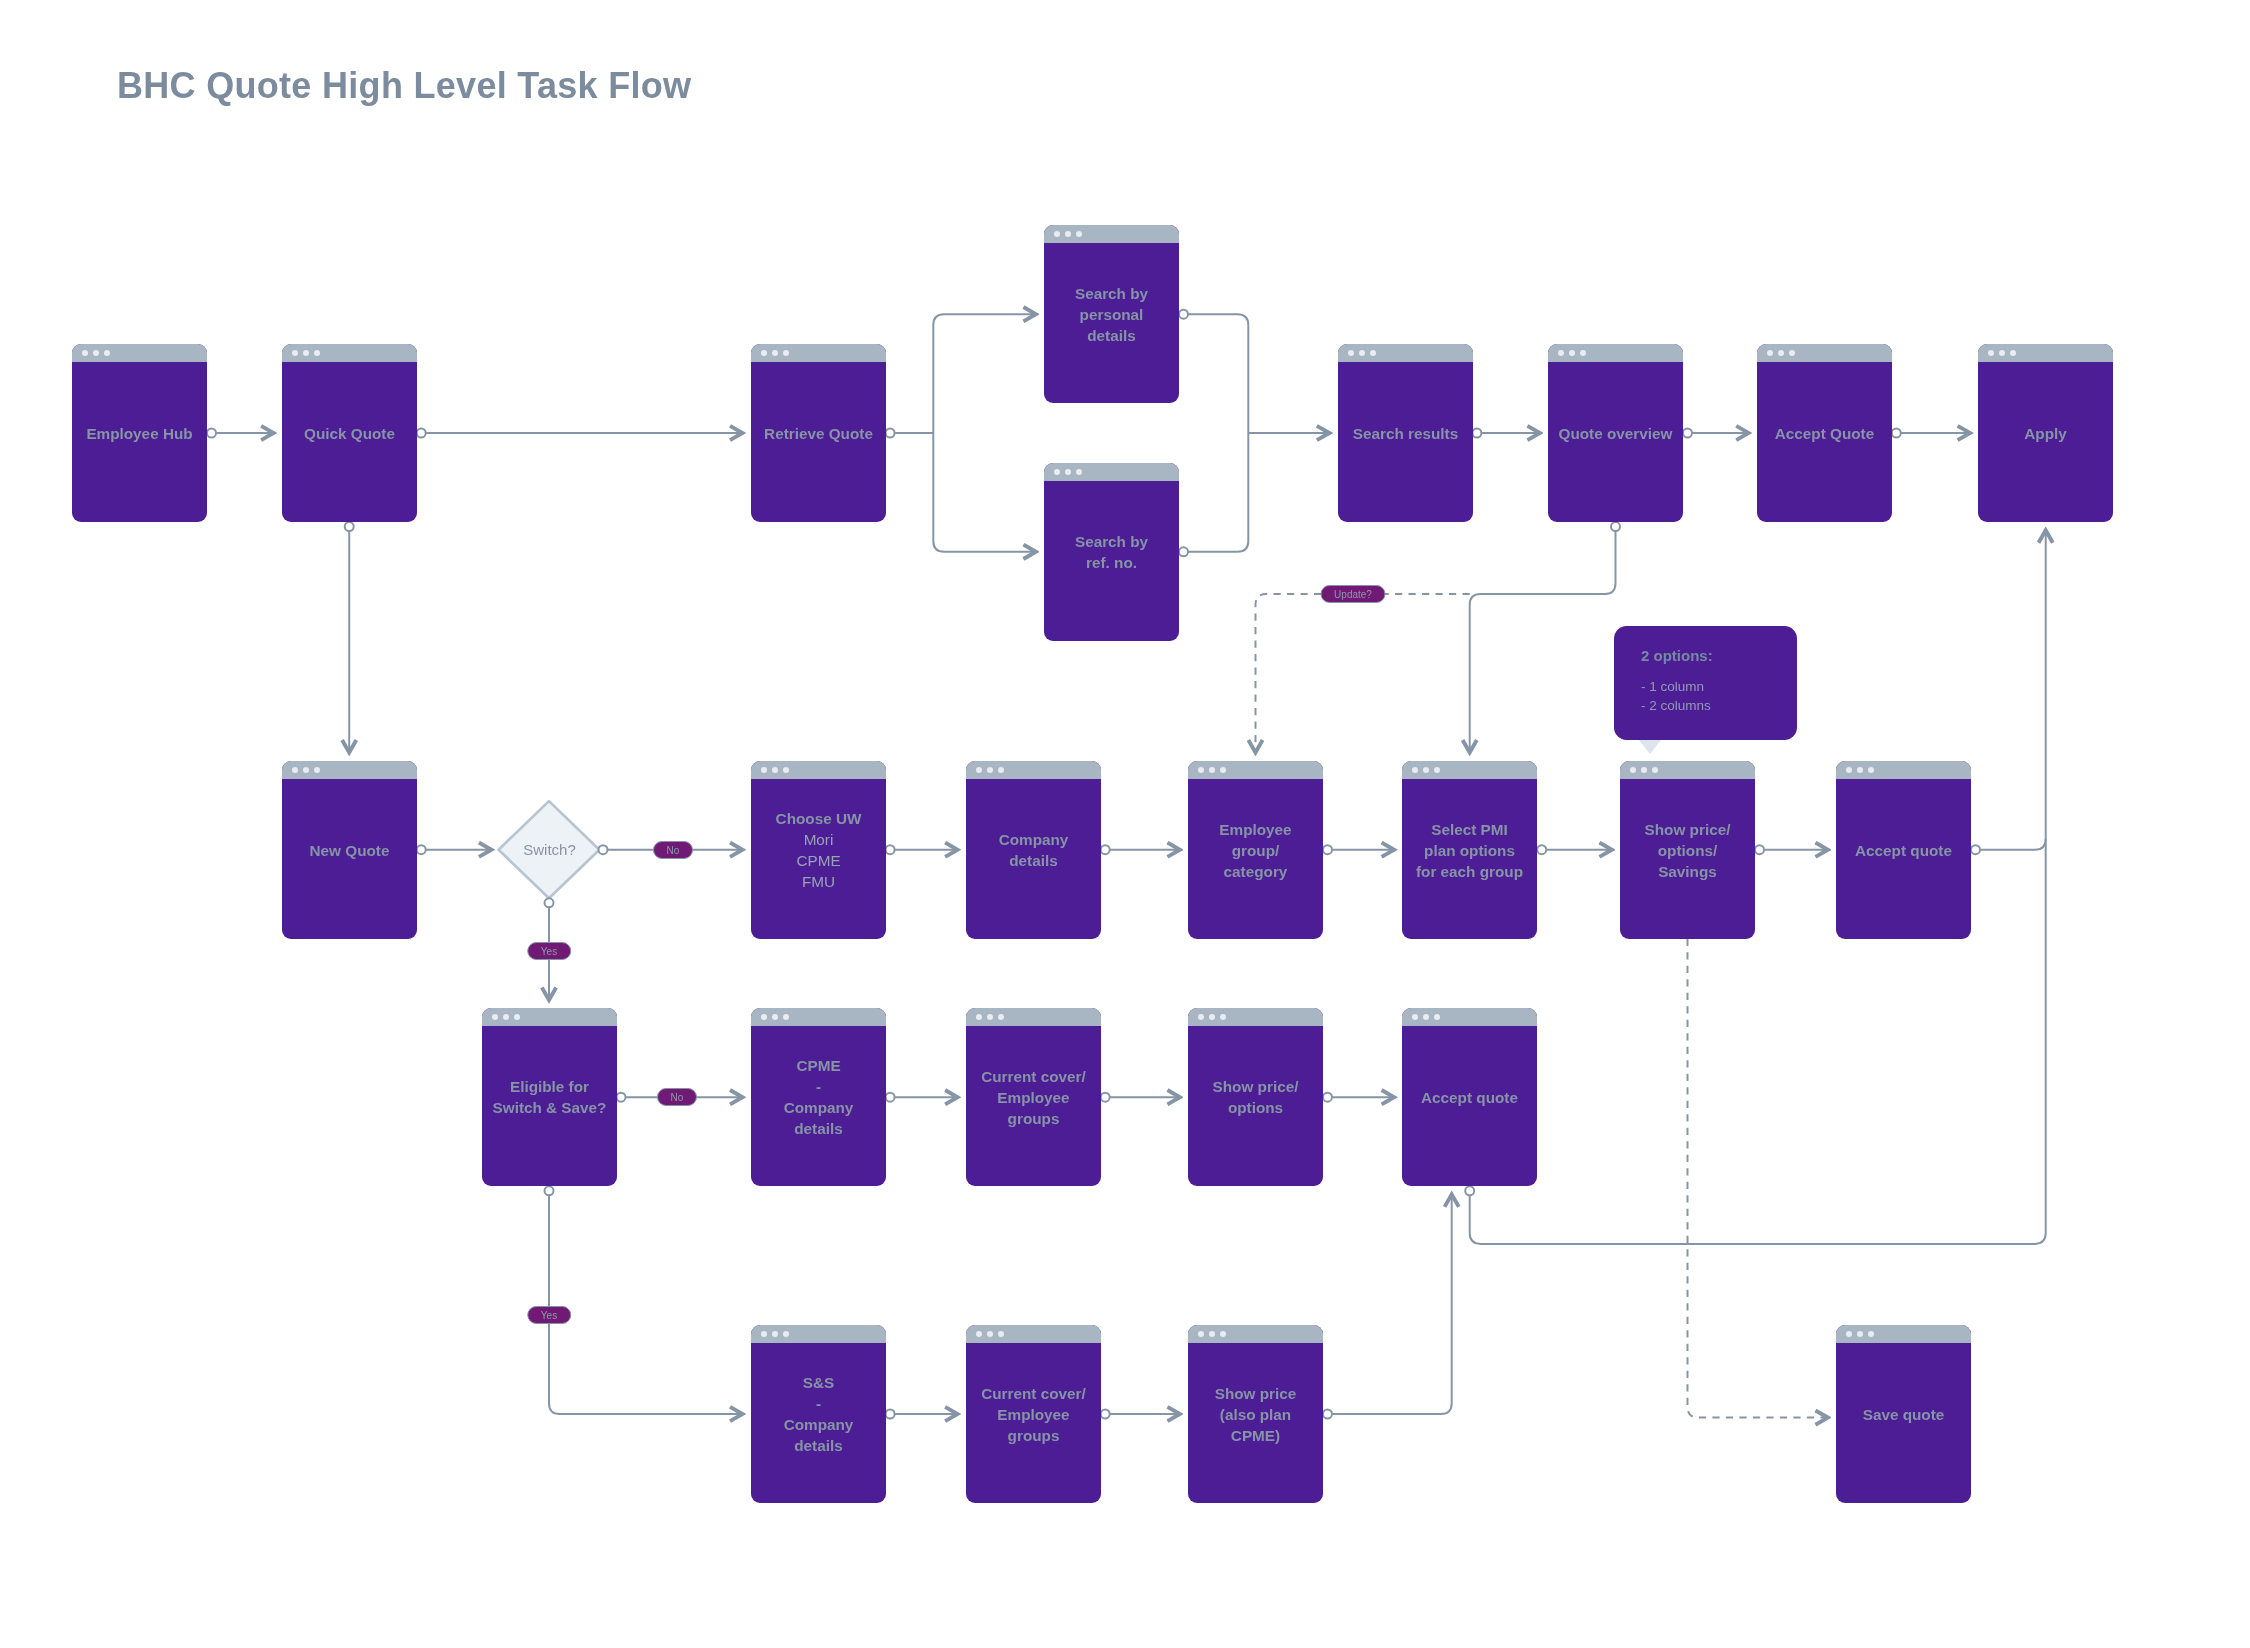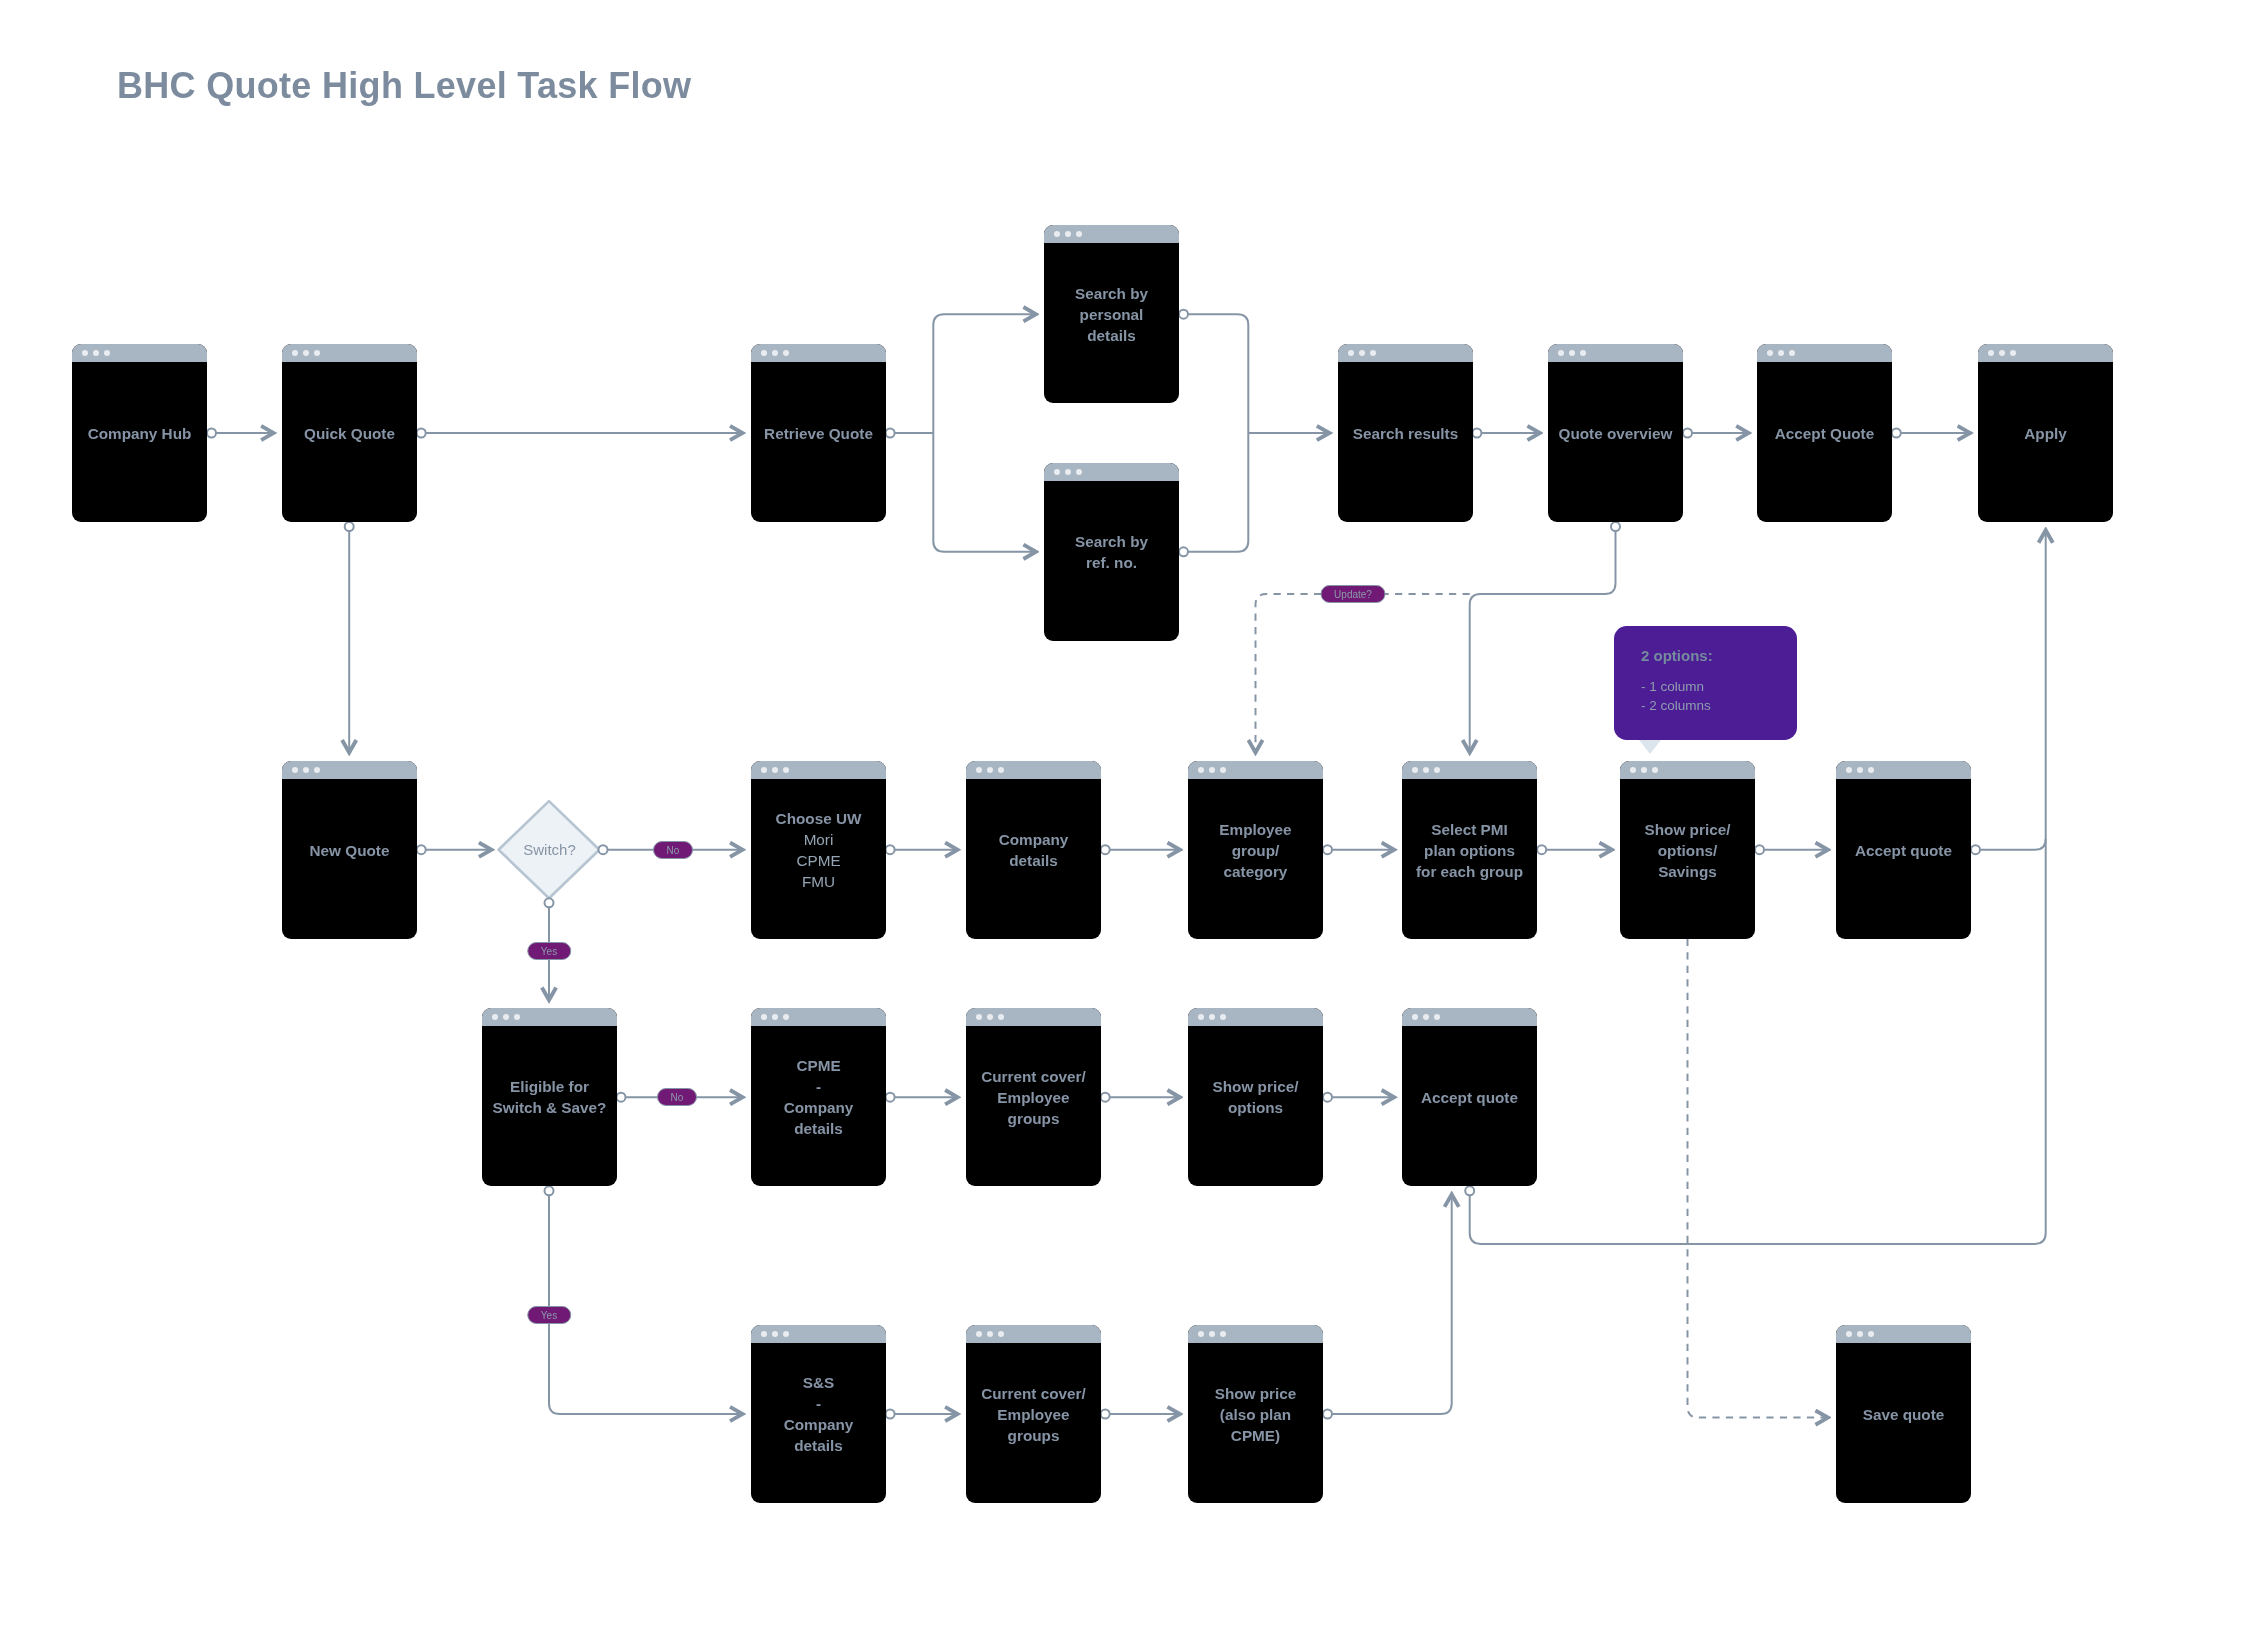--- a/index.html
+++ b/index.html
@@ -5,21 +5,21 @@
   html,body{margin:0;padding:0;background:#ffffff;}
   body{width:2250px;height:1649px;position:relative;overflow:hidden;
        font-family:"Liberation Sans",sans-serif;}
   .canvas{position:absolute;inset:0;}
   .title{position:absolute;left:117px;top:65px;margin:0;font-size:36px;font-weight:bold;
          color:#7c8c9e;letter-spacing:0.3px;}
   svg.edges{position:absolute;left:0;top:0;}
   svg.edges path{fill:none;stroke:#8695a6;stroke-width:2.2;}
   svg.edges path.dashed{stroke-dasharray:8 7;}
   svg.edges circle.port{fill:#ffffff;stroke:#8695a6;stroke-width:2.2;}
-  .node{position:absolute;width:135px;height:178px;background:#000000;border-radius:9px;}
+  .node{position:absolute;width:135px;height:178px;background:#4c1d95;border-radius:9px;}
   .node .bar{position:absolute;top:0;left:0;right:0;height:18px;background:#a8b5c2;
              border-radius:9px 9px 0 0;display:flex;align-items:center;padding-left:10px;gap:4.5px;}
   .node .bar i{width:6.3px;height:6.3px;border-radius:50%;background:rgba(255,255,255,.75);}
   .node .label{position:absolute;inset:0 5.4px;display:flex;flex-direction:column;align-items:center;
                justify-content:center;text-align:center;font-size:15.3px;font-weight:bold;
                color:#8694a6;line-height:21px;}
   .node .label .light{font-weight:normal;color:#95a4b3;}
   .decision-label{position:absolute;left:499px;top:801px;width:101px;height:97px;display:flex;
                   align-items:center;justify-content:center;font-size:15px;font-weight:normal;color:#8694a6;}
   .pill{position:absolute;transform:translate(-50%,-50%);background:#701a75;border:1.8px solid #8695a6;
@@ -119,21 +119,21 @@
     </g>
   </svg>
 
   <div class="node" style="left:72px;top:344px">
     <div class="bar">
         <i></i>
         <i></i>
         <i></i>
       </div>
     <div class="label">
-        <span>Company Hub</span>
+        <span>Employee Hub</span>
       </div>
   </div>
   <div class="node" style="left:282px;top:344px">
     <div class="bar">
         <i></i>
         <i></i>
         <i></i>
       </div>
     <div class="label">
         <span>Quick Quote</span>

